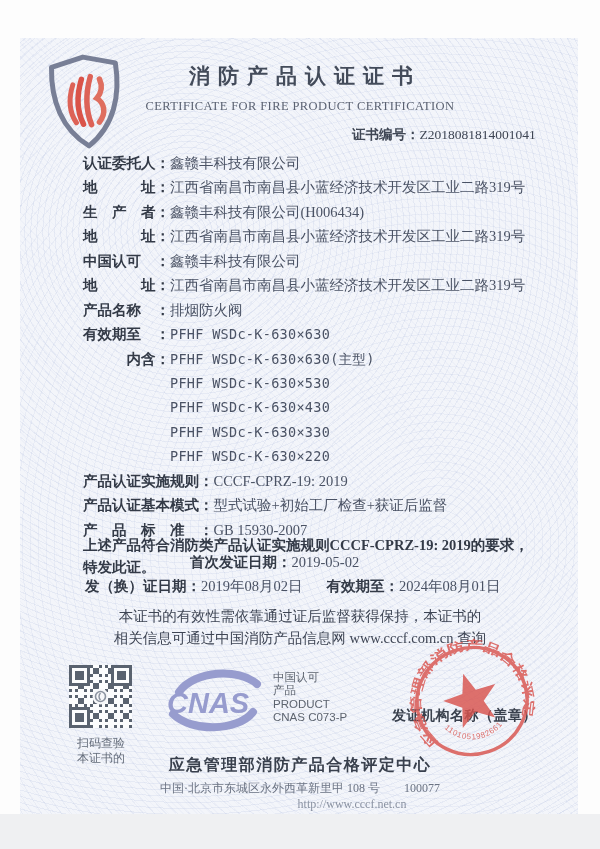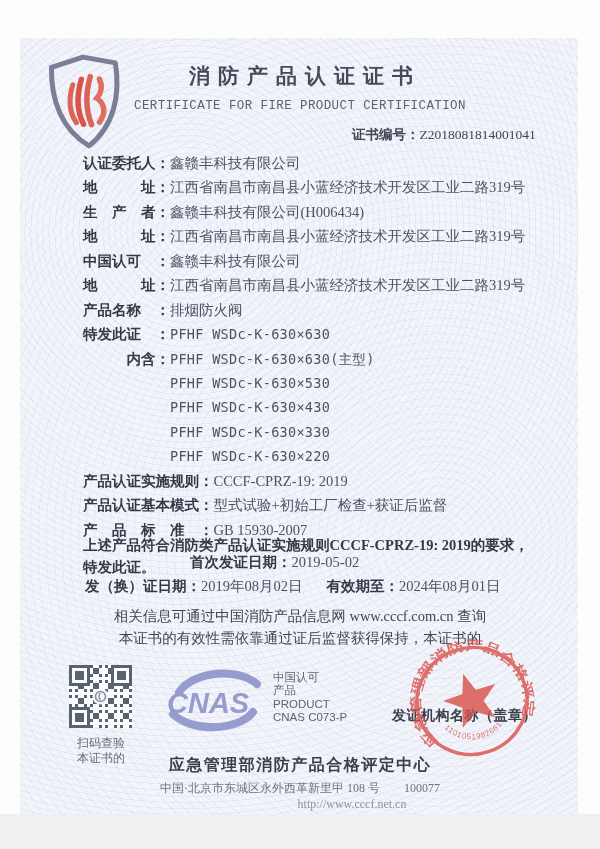--- a/index.html
+++ b/index.html
@@ -9,21 +9,21 @@
     background:
       repeating-radial-gradient(circle at 30% 25%, rgba(160,175,215,.16) 0 1px, rgba(0,0,0,0) 1px 6px),
       repeating-radial-gradient(circle at 75% 65%, rgba(160,175,215,.13) 0 1px, rgba(0,0,0,0) 1px 8px),
       repeating-linear-gradient(45deg, rgba(190,200,230,.10) 0 1px, rgba(0,0,0,0) 1px 5px),
       linear-gradient(#f3f5fa,#f3f5fa);}
   .bottom-strip{position:absolute;left:0;top:814px;width:600px;height:35px;background:#eff0f2;}
   .logo{position:absolute;left:44px;top:52px;}
   .title{position:absolute;left:120px;top:62px;width:370px;text-align:center;
          font-size:21px;font-weight:600;letter-spacing:8px;color:#434b5a;}
   .subtitle{position:absolute;left:90px;top:99px;width:420px;text-align:center;
-         font-size:12.5px;letter-spacing:.4px;color:#5b6272;font-family:Liberation Mono, monospace;}
+         font-size:12.5px;letter-spacing:.4px;color:#5b6272;font-family:Liberation Serif, serif;}
   .certno{position:absolute;left:352px;top:126px;font-size:13.5px;color:#3f4654;}
   .certno .b{font-weight:700;}
   .fields{position:absolute;left:83px;top:151px;font-size:14.5px;}
   .row{height:24.45px;line-height:24.45px;white-space:nowrap;}
   .lbl{font-weight:700;color:#333a47;}
   .val{color:#4a5264;}
   .mono{font-family:"DejaVu Sans Mono",monospace;font-size:13.5px;letter-spacing:.3px;}
   .indent{padding-left:87px;}
   .statement{position:absolute;left:83px;top:511px;width:458px;font-size:14.5px;font-weight:700;
          line-height:21.8px;color:#333a47;margin-top:24px;}
@@ -70,43 +70,43 @@
   </div>
 
   <div class="fields">
     <div class="row"><span class="lbl">认证委托人：</span><span class="val">鑫赣丰科技有限公司</span></div>
     <div class="row"><span class="lbl">地　　　址：</span><span class="val">江西省南昌市南昌县小蓝经济技术开发区工业二路319号</span></div>
     <div class="row"><span class="lbl">生　产　者：</span><span class="val">鑫赣丰科技有限公司(H006434)</span></div>
     <div class="row"><span class="lbl">地　　　址：</span><span class="val">江西省南昌市南昌县小蓝经济技术开发区工业二路319号</span></div>
     <div class="row"><span class="lbl">中国认可　：</span><span class="val">鑫赣丰科技有限公司</span></div>
     <div class="row"><span class="lbl">地　　　址：</span><span class="val">江西省南昌市南昌县小蓝经济技术开发区工业二路319号</span></div>
     <div class="row"><span class="lbl">产品名称　：</span><span class="val">排烟防火阀</span></div>
-    <div class="row"><span class="lbl">特发此证　：</span><span class="val mono">PFHF WSDc-K-630×630</span></div>
+    <div class="row"><span class="lbl">有效期至　：</span><span class="val mono">PFHF WSDc-K-630×630</span></div>
     <div class="row"><span class="lbl">　　　内含：</span><span class="val mono">PFHF WSDc-K-630×630(主型)</span></div>
     <div class="row indent"><span class="val mono">PFHF WSDc-K-630×530</span></div>
     <div class="row indent"><span class="val mono">PFHF WSDc-K-630×430</span></div>
     <div class="row indent"><span class="val mono">PFHF WSDc-K-630×330</span></div>
     <div class="row indent"><span class="val mono">PFHF WSDc-K-630×220</span></div>
     <div class="row"><span class="lbl">产品认证实施规则：</span><span class="val">CCCF-CPRZ-19: 2019</span></div>
     <div class="row"><span class="lbl">产品认证基本模式：</span><span class="val">型式试验+初始工厂检查+获证后监督</span></div>
     <div class="row"><span class="lbl">产　品　标　准　：</span><span class="val">GB 15930-2007</span></div>
   </div>
 
   <div class="statement">上述产品符合消防类产品认证实施规则CCCF-CPRZ-19: 2019的要求，特发此证。</div>
 
   <div class="first-issue">
     <span class="lbl">首次发证日期：</span><span class="val">2019-05-02</span>
   </div>
   <div class="issue-line">
     <span class="lbl">发（换）证日期：</span><span class="val">2019年08月02日</span><span class="gap"></span><span class="lbl">有效期至：</span><span class="val">2024年08月01日</span>
   </div>
 
   <div class="notice">
+    <div>本证书的有效性需依靠通过证后监督获得保持，本证书的</div>
     <div>相关信息可通过中国消防产品信息网 www.cccf.com.cn 查询</div>
-    <div>本证书的有效性需依靠通过证后监督获得保持，本证书的</div>
   </div>
 
   <svg class="qr" width="63" height="63" viewBox="0 0 63 63">
     <rect x="0" y="0" width="63" height="63" fill="#fbfcfd"></rect>
     <g id="qr-modules" fill="#59626f">
         <rect x="0" y="0" width="3" height="3"></rect>
         <rect x="3" y="0" width="3" height="3"></rect>
         <rect x="6" y="0" width="3" height="3"></rect>
         <rect x="9" y="0" width="3" height="3"></rect>
         <rect x="12" y="0" width="3" height="3"></rect>

